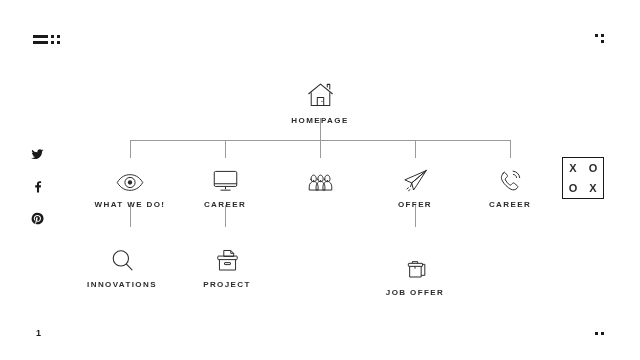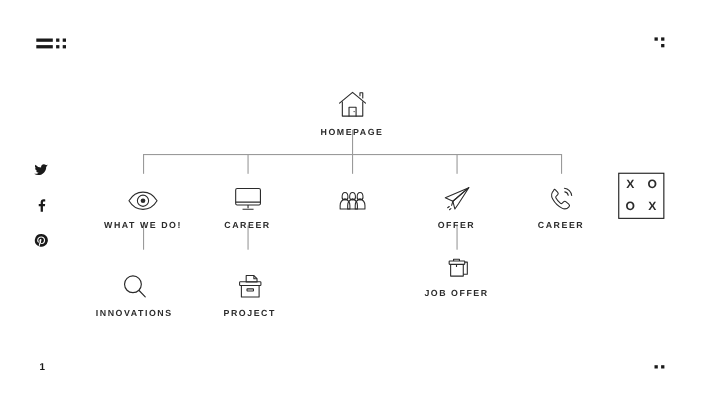--- a/index.html
+++ b/index.html
@@ -311,21 +311,21 @@
         <path d="M9.5 1.8 H18 L21.5 5.3 V9 H9.5 Z"></path>
         <path d="M18 1.8 V5.3 H21.5"></path>
         <rect x="2.2" y="8.6" width="23.6" height="4.3" rx="0.8"></rect>
         <path d="M4.2 12.9 V25.6 H23.8 V12.9"></path>
         <rect x="10.4" y="16.6" width="7.2" height="2.4" rx="0.5"></rect>
       </svg>
     </div>
     <div class="node-label">PROJECT</div>
   </div>
 
-  <div class="node" style="left:415px; top:220px;">
+  <div class="node" style="left:415px; top:246px;">
     <div class="node-icon">
       <svg viewBox="0 0 30 26" width="25" height="22" fill="none" stroke="currentColor" stroke-width="1.2" stroke-linejoin="round">
         <path d="M11.2 6.2 V4.2 H17.6 V6.2"></path>
         <rect x="6.4" y="6.2" width="17" height="3.6" rx="0.6"></rect>
         <path d="M8 9.8 V22.6 H21.8 V9.8"></path>
         <path d="M23.4 7.4 H26.2 V20.6 H21.8"></path>
         <path d="M14.4 9.8 V12.6"></path>
       </svg>
     </div>
     <div class="node-label">JOB OFFER</div>

